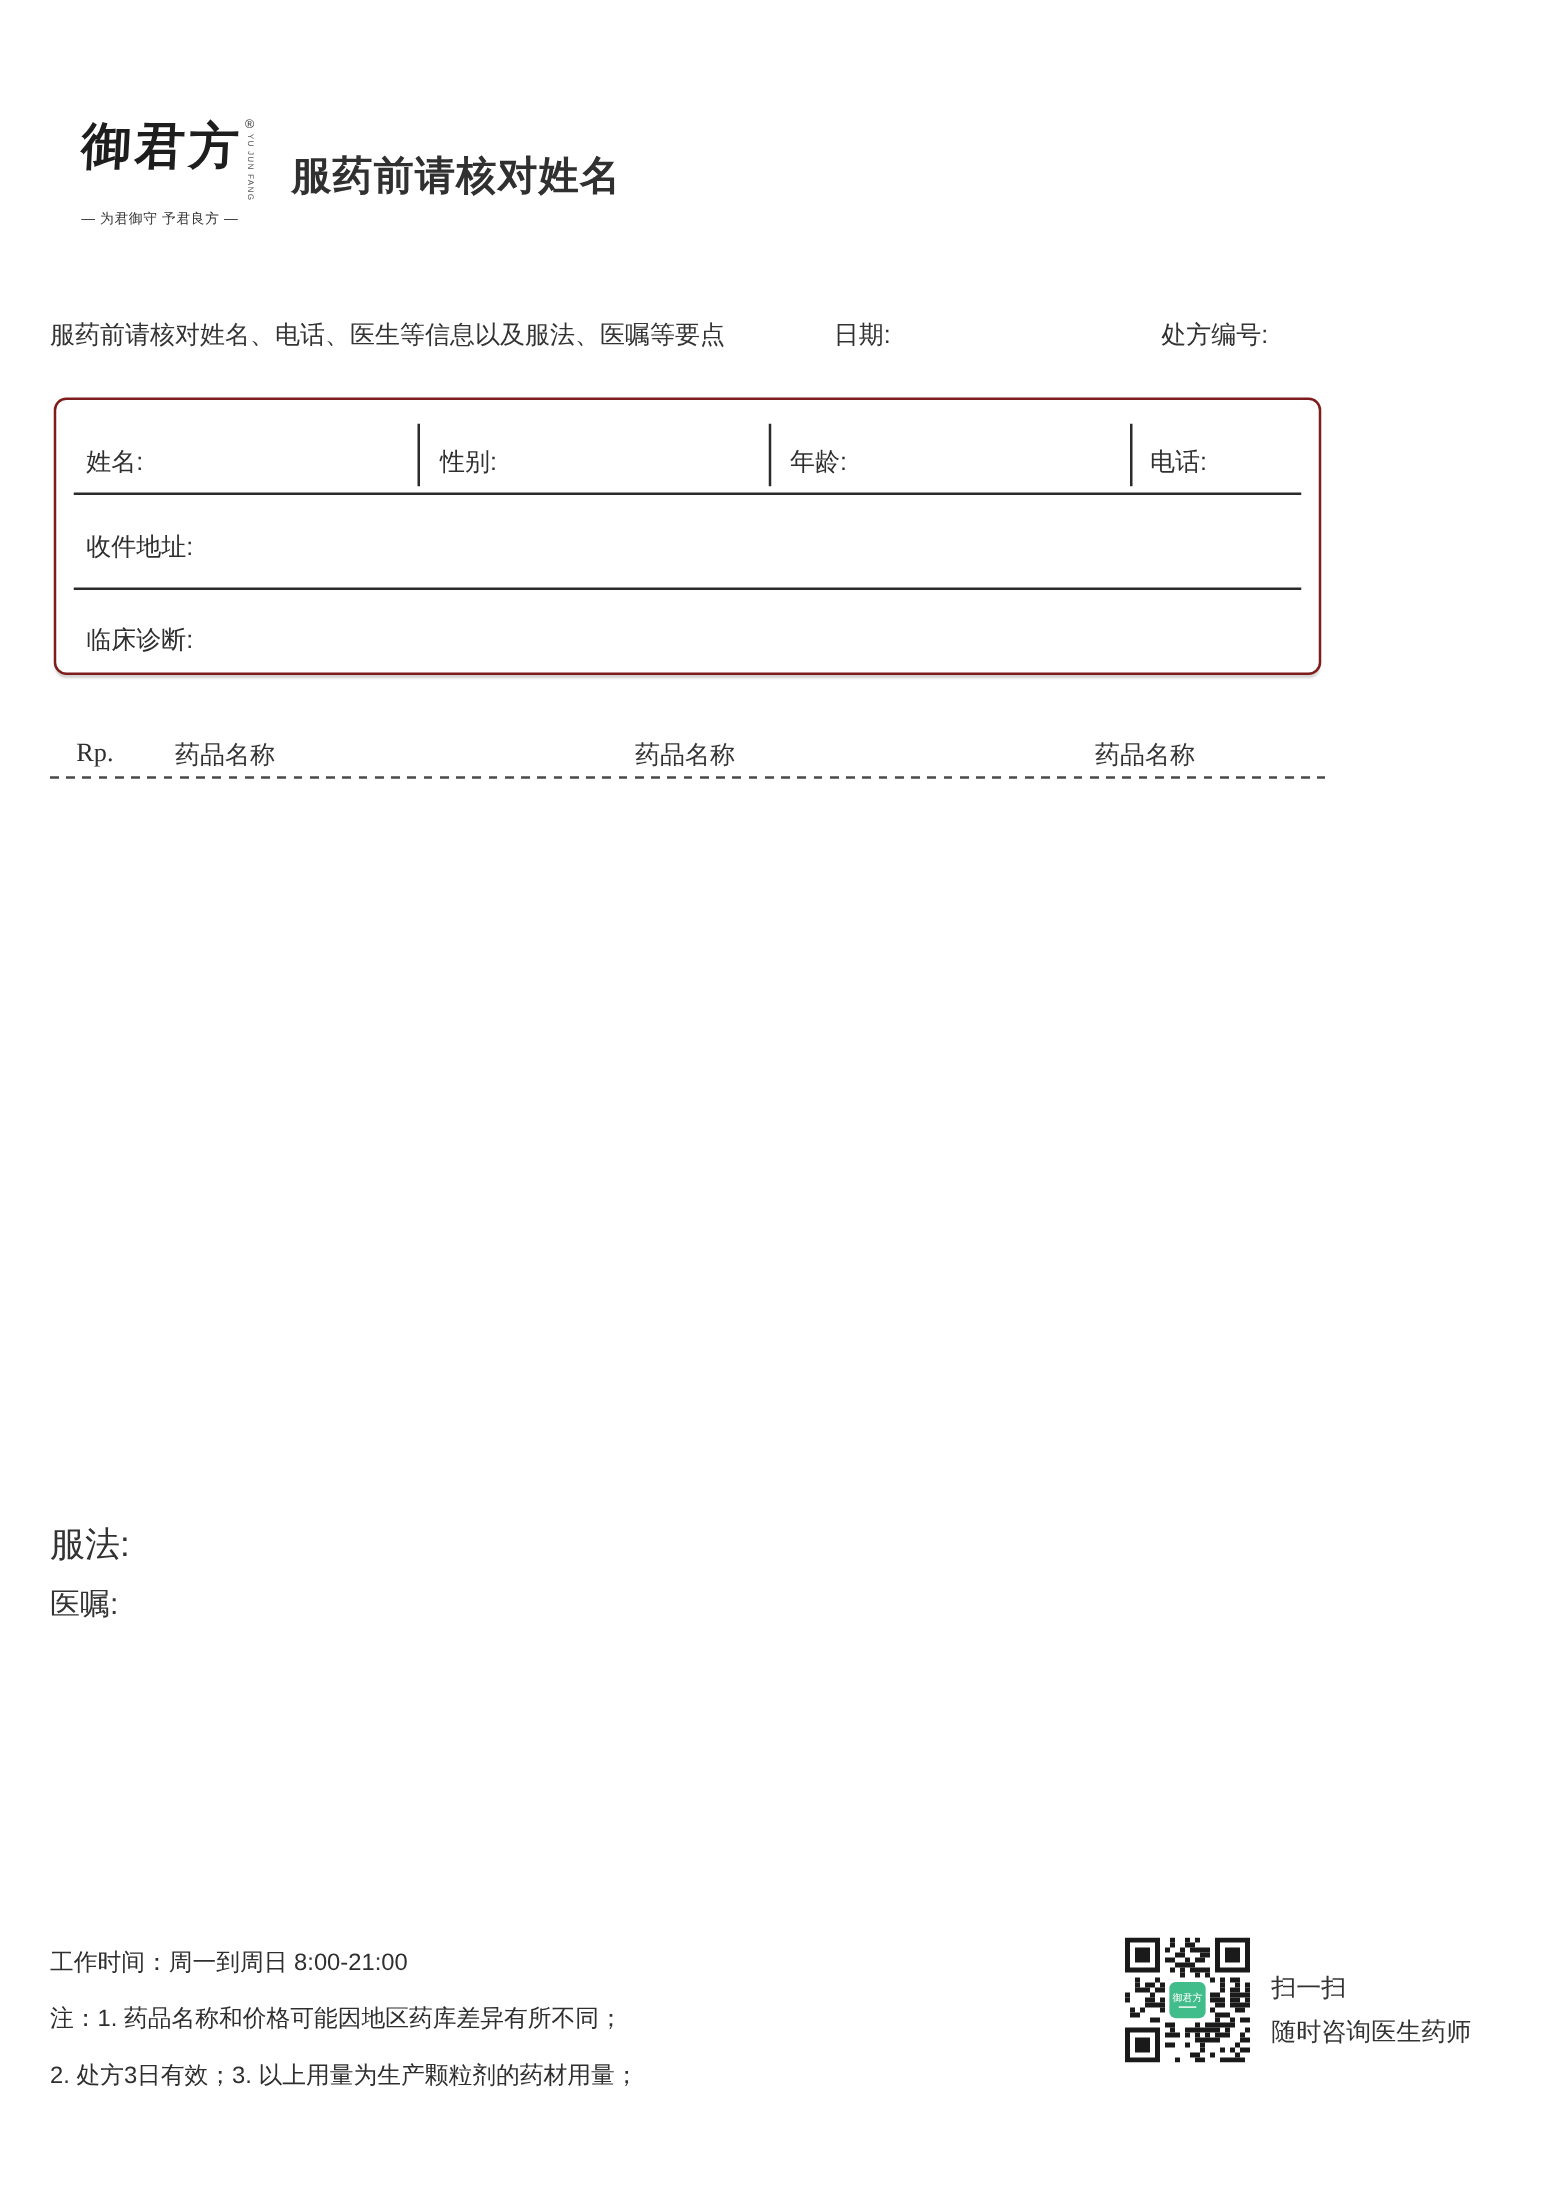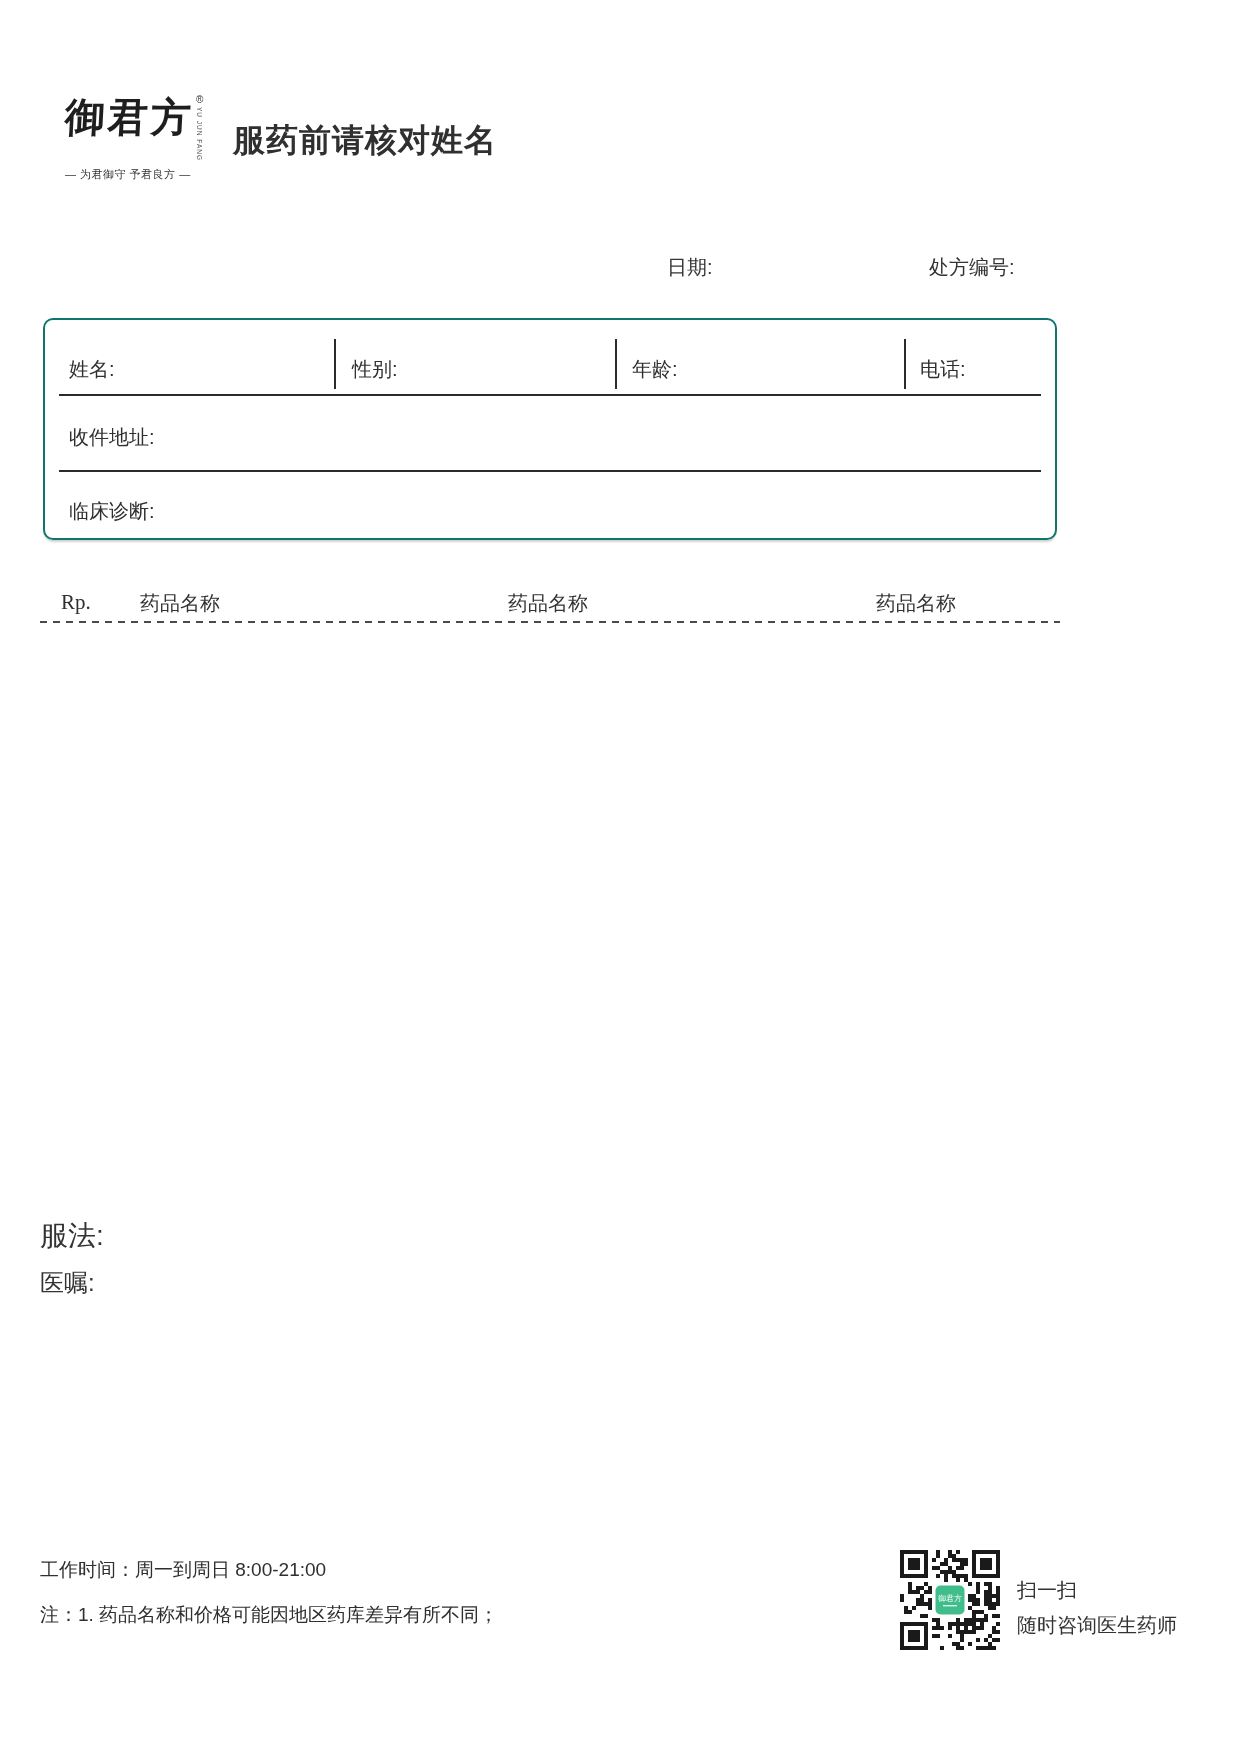--- a/index.html
+++ b/index.html
@@ -39,21 +39,21 @@
   }
 
   
   .notice     { left:40px;  top:254px; font-size:20px; }
   .date-label { left:667px; top:254px; font-size:20px; }
   .rx-label   { left:929px; top:254px; font-size:20px; }
 
   
   .patient-box {
     left:43px; top:318px; width:1014px; height:222px;
-    border:2px solid #0f766e; border-radius:10px;
+    border:2px solid #7f1d1d; border-radius:10px;
     box-shadow:0 3px 2px -1px rgba(0,0,0,0.18);
   }
   .patient-box .label { position:absolute; font-size:20px; color:#2f2f2f; }
   .pb-name      { left:24px;  top:36px; }
   .pb-gender    { left:307px; top:36px; }
   .pb-age       { left:587px; top:36px; }
   .pb-phone     { left:875px; top:36px; }
   .pb-divider { position:absolute; top:19px; width:2px; height:50px; background:#2b2b2b; }
   .pb-div1 { left:289px; } .pb-div2 { left:570px; } .pb-div3 { left:859px; }
   .pb-line { position:absolute; left:14px; right:14px; height:2px; background:#2b2b2b; }
@@ -109,20 +109,21 @@
       <span class="logo-zh">御君方</span>
       <span class="logo-side">
         <span class="logo-reg">®</span>
         <span class="logo-vertical">YU JUN FANG</span>
       </span>
     </div>
     <div class="logo-tagline">— 为君御守 予君良方 —</div>
   </div>
   <div class="abs hospital-title">服药前请核对姓名</div>
 
+  <div class="abs notice">服药前请核对姓名、电话、医生等信息以及服法、医嘱等要点</div>
   <div class="abs date-label">日期:</div>
   <div class="abs rx-label">处方编号:</div>
 
   <div class="abs patient-box">
     <span class="label pb-name">姓名:</span>
     <span class="label pb-gender">性别:</span>
     <span class="label pb-age">年龄:</span>
     <span class="label pb-phone">电话:</span>
     <span class="pb-divider pb-div1"></span>
     <span class="pb-divider pb-div2"></span>
@@ -138,20 +139,21 @@
   <div class="abs drug-h2">药品名称</div>
   <div class="abs drug-h3">药品名称</div>
   <div class="abs dashed-line"></div>
 
   <div class="abs usage-label">服法:</div>
   <div class="abs advice-label">医嘱:</div>
 
 
   <div class="abs foot-line foot-1">工作时间：周一到周日 8:00-21:00</div>
   <div class="abs foot-line foot-2">注：1. 药品名称和价格可能因地区药库差异有所不同；</div>
+  <div class="abs foot-line foot-3">2. 处方3日有效；3. 以上用量为生产颗粒剂的药材用量；</div>
 
   <svg class="abs qr-code" id="qr-svg" viewBox="0 0 100 100">
       <rect x="36" y="0" width="4" height="4" fill="#1a1a1a"></rect>
       <rect x="48" y="0" width="4" height="4" fill="#1a1a1a"></rect>
       <rect x="56" y="0" width="4" height="4" fill="#1a1a1a"></rect>
       <rect x="36" y="4" width="4" height="4" fill="#1a1a1a"></rect>
       <rect x="48" y="4" width="4" height="4" fill="#1a1a1a"></rect>
       <rect x="52" y="4" width="4" height="4" fill="#1a1a1a"></rect>
       <rect x="32" y="8" width="4" height="4" fill="#1a1a1a"></rect>
       <rect x="44" y="8" width="4" height="4" fill="#1a1a1a"></rect>

